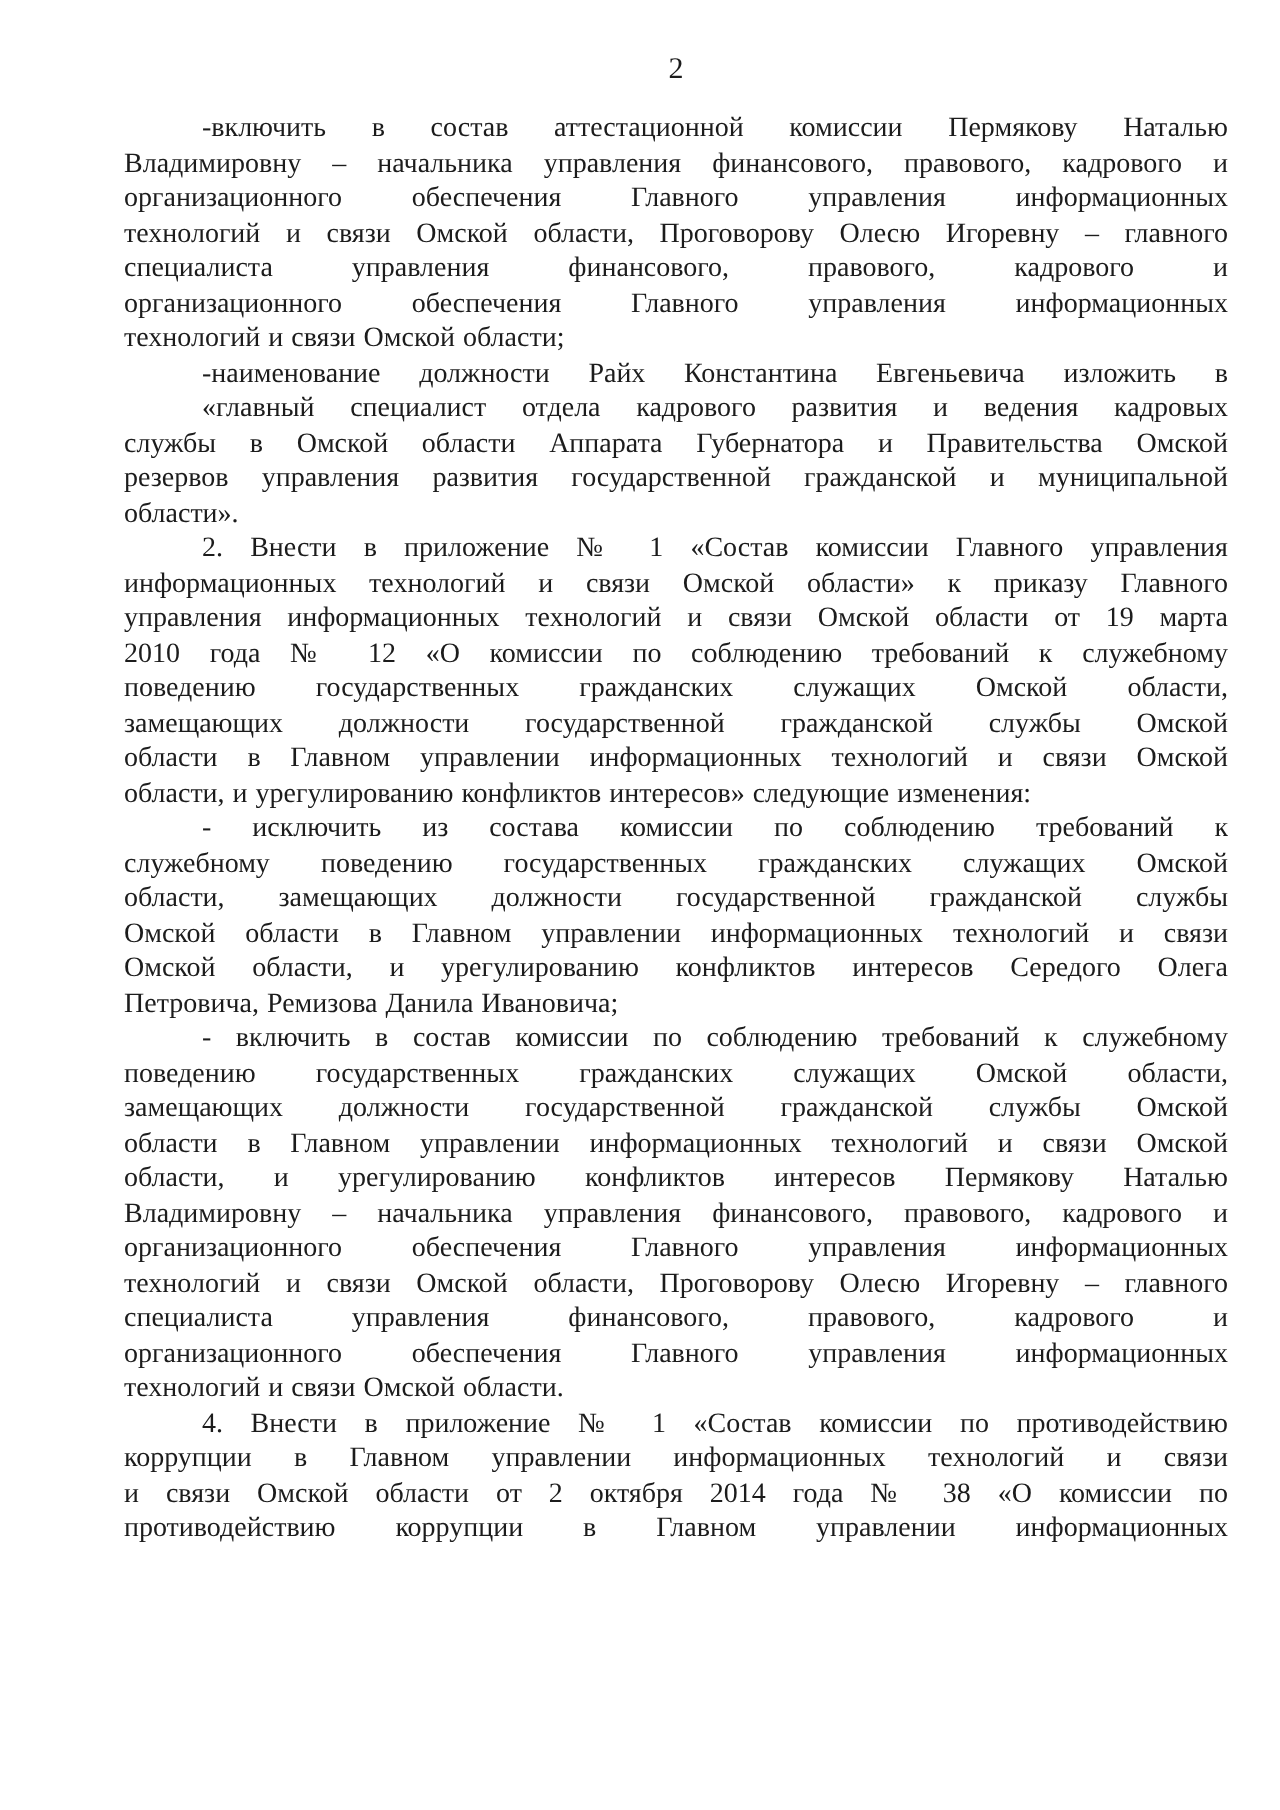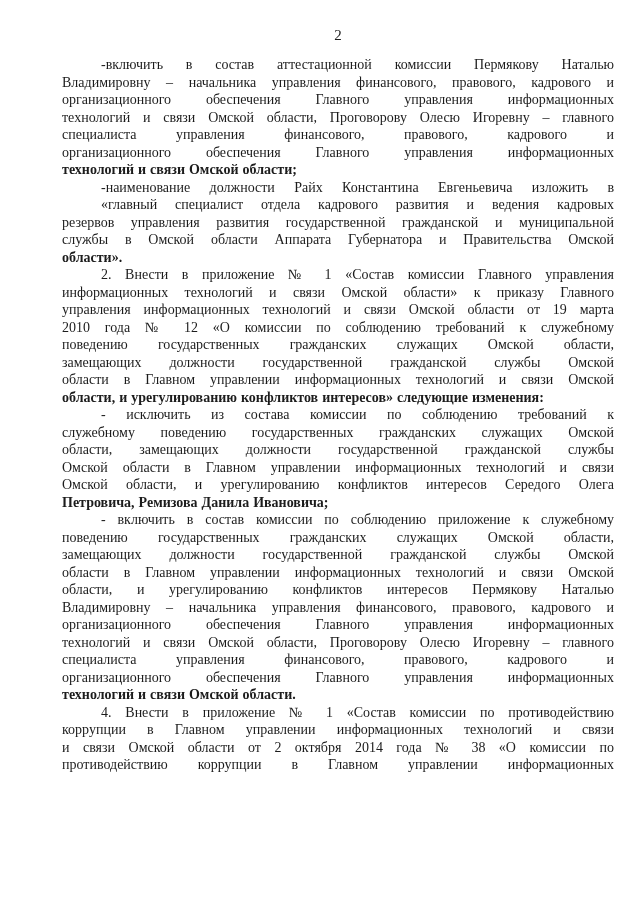--- a/index.html
+++ b/index.html
@@ -43,21 +43,20 @@
     overflow: hidden;
     text-align: justify;
     text-align-last: justify;
     word-spacing: 0.5px;
   }
   .line.para-first {
     text-indent: 39px;
   }
   .line.para-last {
     text-align-last: left;
-    font-weight: bold;
   }
 </style>
 </head>
 <body>
 
 <div class="page">
   <div class="page-number">2</div>
   <div class="doc-text" id="doc-text">
       <div class="paragraph">
         <div class="line para-first">-включить в состав аттестационной комиссии Пермякову Наталью</div>
@@ -66,22 +65,22 @@
         <div class="line">технологий и связи Омской области, Проговорову Олесю Игоревну – главного</div>
         <div class="line">специалиста управления финансового, правового, кадрового и</div>
         <div class="line">организационного обеспечения Главного управления информационных</div>
         <div class="line para-last">технологий и связи Омской области;</div>
       </div>
       <div class="paragraph">
         <div class="line para-first">-наименование должности Райх Константина Евгеньевича изложить в</div>
       </div>
       <div class="paragraph">
         <div class="line para-first">«главный специалист отдела кадрового развития и ведения кадровых</div>
+        <div class="line">службы в Омской области Аппарата Губернатора и Правительства Омской</div>
         <div class="line">резервов управления развития государственной гражданской и муниципальной</div>
-        <div class="line">службы в Омской области Аппарата Губернатора и Правительства Омской</div>
         <div class="line para-last">области».</div>
       </div>
       <div class="paragraph">
         <div class="line para-first">2. Внести в приложение № 1 «Состав комиссии Главного управления</div>
         <div class="line">информационных технологий и связи Омской области» к приказу Главного</div>
         <div class="line">управления информационных технологий и связи Омской области от 19 марта</div>
         <div class="line">2010 года № 12 «О комиссии по соблюдению требований к служебному</div>
         <div class="line">поведению государственных гражданских служащих Омской области,</div>
         <div class="line">замещающих должности государственной гражданской службы Омской</div>
         <div class="line">области в Главном управлении информационных технологий и связи Омской</div>
@@ -89,21 +88,21 @@
       </div>
       <div class="paragraph">
         <div class="line para-first">- исключить из состава комиссии по соблюдению требований к</div>
         <div class="line">служебному поведению государственных гражданских служащих Омской</div>
         <div class="line">области, замещающих должности государственной гражданской службы</div>
         <div class="line">Омской области в Главном управлении информационных технологий и связи</div>
         <div class="line">Омской области, и урегулированию конфликтов интересов Середого Олега</div>
         <div class="line para-last">Петровича, Ремизова Данила Ивановича;</div>
       </div>
       <div class="paragraph">
-        <div class="line para-first">- включить в состав комиссии по соблюдению приложение к служебному</div>
+        <div class="line para-first">- включить в состав комиссии по соблюдению требований к служебному</div>
         <div class="line">поведению государственных гражданских служащих Омской области,</div>
         <div class="line">замещающих должности государственной гражданской службы Омской</div>
         <div class="line">области в Главном управлении информационных технологий и связи Омской</div>
         <div class="line">области, и урегулированию конфликтов интересов Пермякову Наталью</div>
         <div class="line">Владимировну – начальника управления финансового, правового, кадрового и</div>
         <div class="line">организационного обеспечения Главного управления информационных</div>
         <div class="line">технологий и связи Омской области, Проговорову Олесю Игоревну – главного</div>
         <div class="line">специалиста управления финансового, правового, кадрового и</div>
         <div class="line">организационного обеспечения Главного управления информационных</div>
         <div class="line para-last">технологий и связи Омской области.</div>

